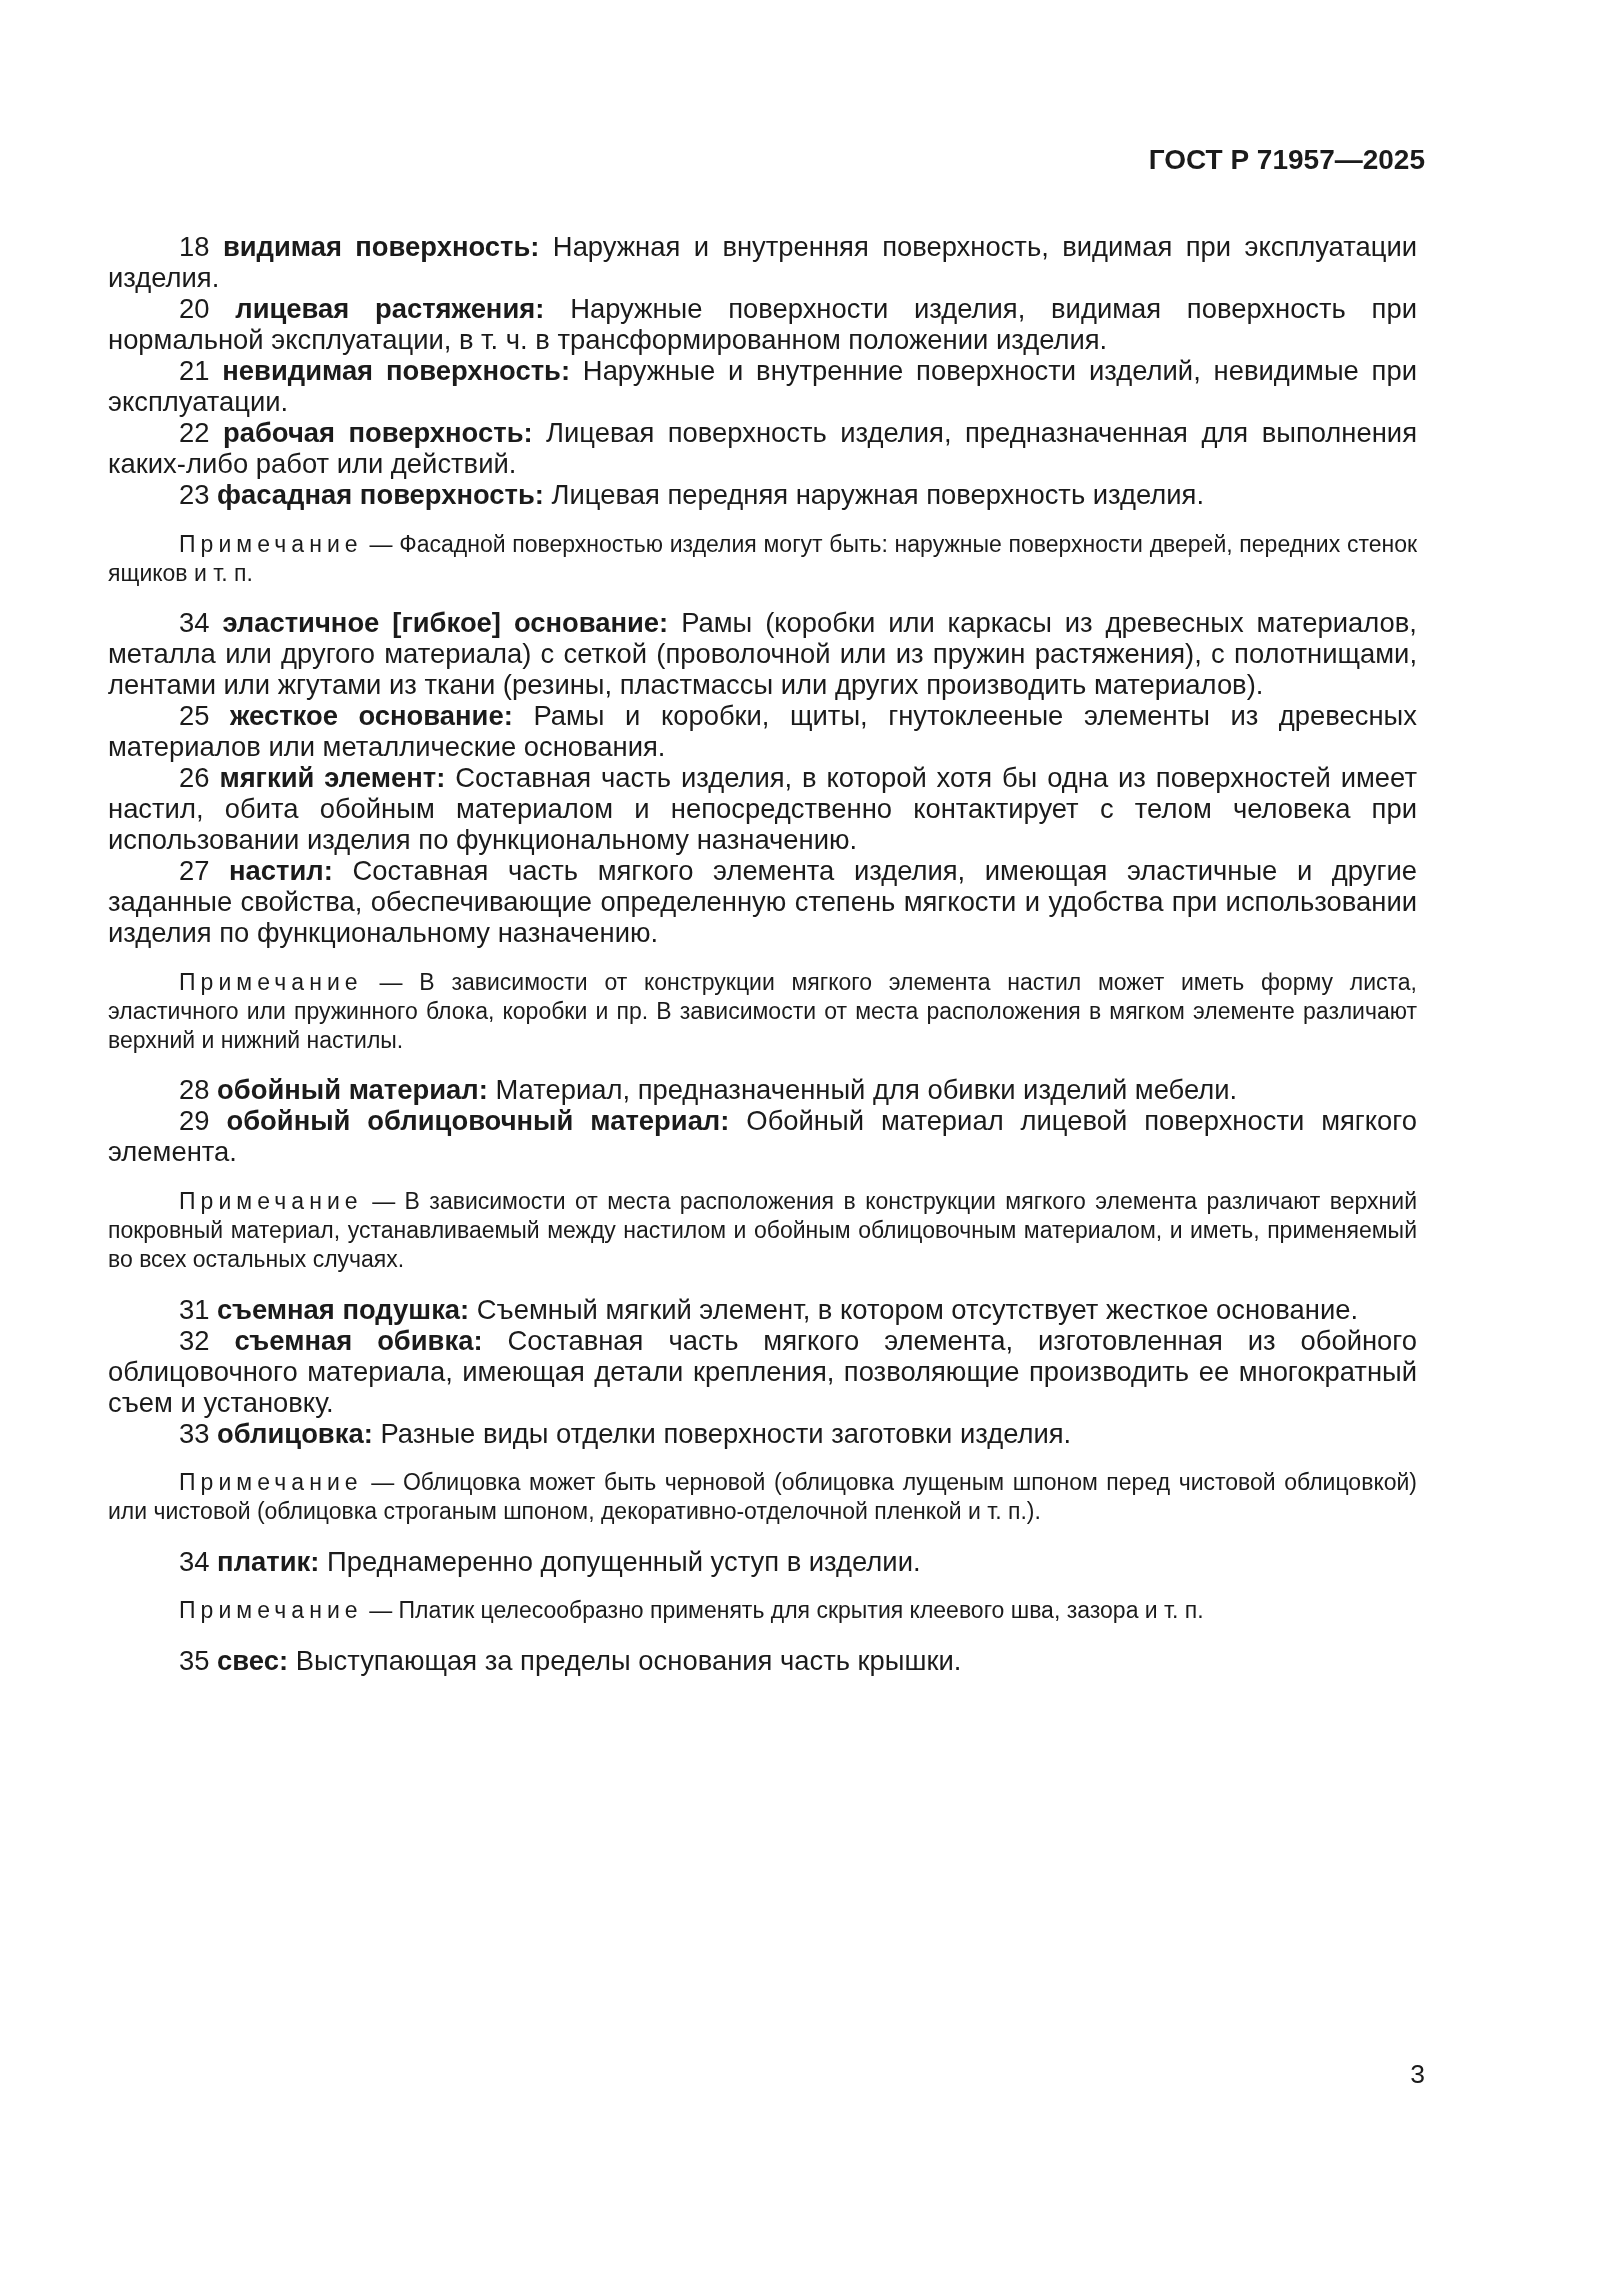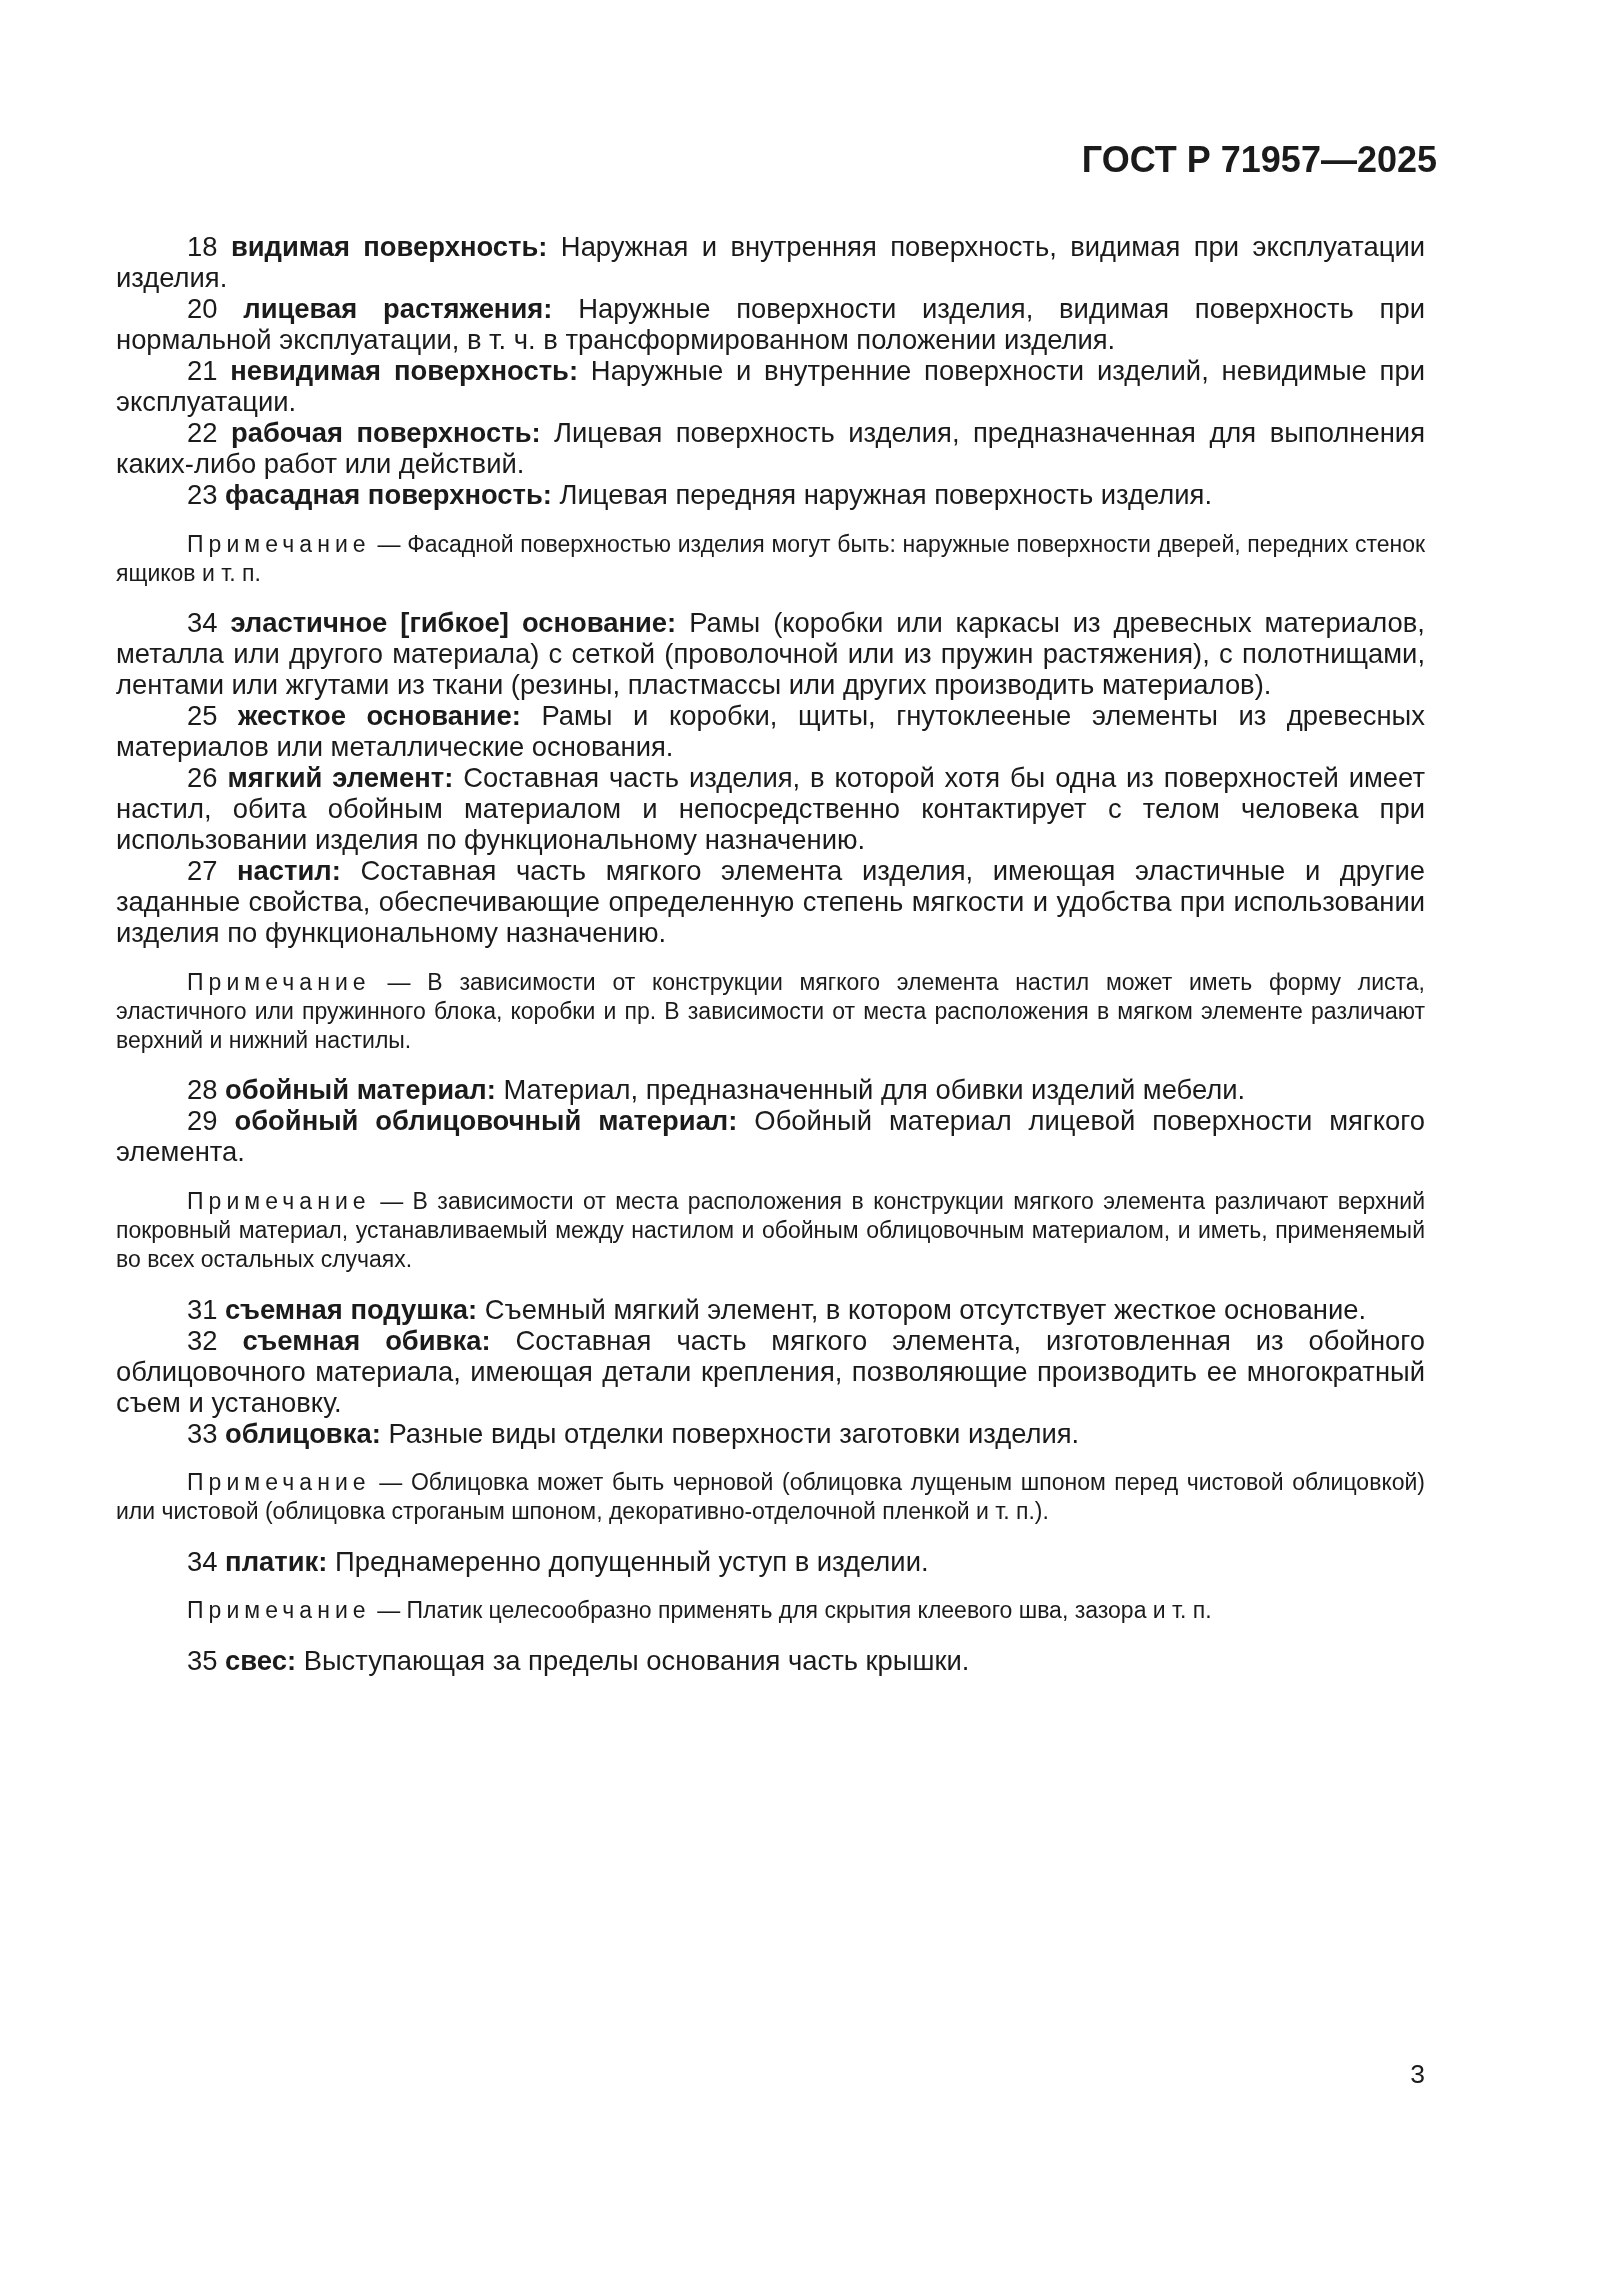--- a/index.html
+++ b/index.html
@@ -16,32 +16,32 @@
     overflow: hidden;
   }
   .page {
     position: absolute;
     inset: 0;
     background: #ffffff;
   }
   .doc-header {
     position: absolute;
     top: 144px;
-    left: 128px;
+    left: 116px;
     width: 1309px;
     text-align: right;
     font-weight: bold;
-    font-size: 36px;
+    font-size: 28px;
     line-height: 31px;
     white-space: nowrap;
   }
   .doc-body {
     position: absolute;
     top: 231px;
-    left: 116px;
+    left: 108px;
     width: 1309px;
   }
   p.term {
     margin: 0;
     font-size: 27.4px;
     line-height: 31px;
     text-align: justify;
     text-indent: 71px;
   }
   .term-name {

